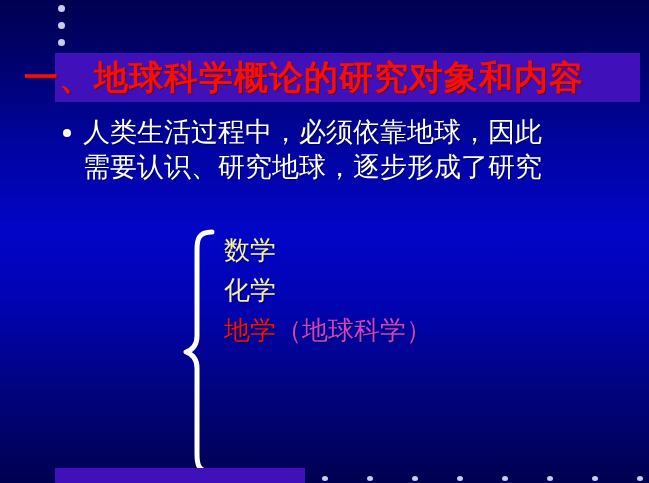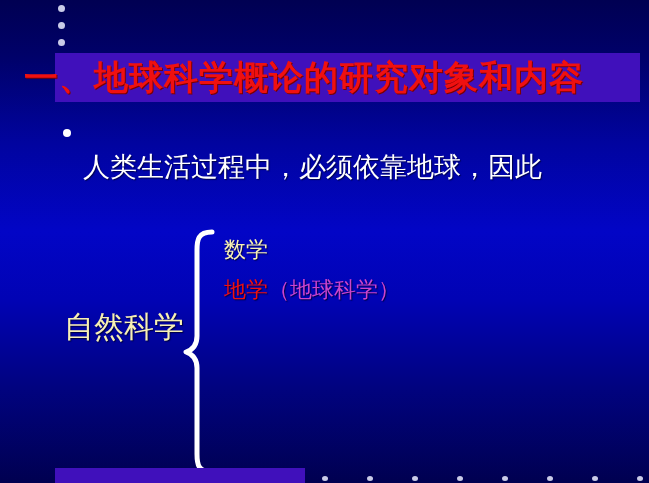--- a/index.html
+++ b/index.html
@@ -79,21 +79,21 @@
     left: 83px;
     top: 114px;
     width: 540px;
     color: #ffffff;
     font-family: "DejaVu Serif", "Liberation Serif", serif;
     font-size: 27px;
     line-height: 35px;
     letter-spacing: 0px;
     text-shadow: 1px 1px 1px rgba(0,0,0,0.55);
   }
-  .body-text .ln { display: block; white-space: nowrap; margin-top: 35px; }
+  .body-text .ln { display: block; white-space: nowrap; }
   .body-text .ln2, .body-text .ln3 { text-indent: 0; }
 
   
   .cat-label {
     position: absolute;
     left: 64px;
     top: 309px;
     color: #f7f0b4;
     font-family: "DejaVu Serif", "Liberation Serif", serif;
     font-size: 30px;
@@ -116,21 +116,21 @@
     position: absolute;
     left: 224px;
     top: 230px;
     width: 330px;
   }
   .subject-item {
     display: block;
     height: 40px;
     line-height: 40px;
     font-family: "DejaVu Serif", "Liberation Serif", serif;
-    font-size: 22px;
+    font-size: 26px;
     color: #f7f0b4;
     white-space: nowrap;
     text-shadow: 1px 1px 1px rgba(0,0,0,0.6);
   }
   .subject-item .hl { color: #f01010; text-align: center; }
   .subject-item .paren { color: #cc44cc; }
 
   
   .bottom-band {
     position: absolute;
@@ -168,31 +168,34 @@
     <div class="top-dot"></div>
     <div class="top-dot"></div>
   </div>
 
   <div class="title-band"></div>
   <div class="title-text">一、地球科学概论的研究对象和内容</div>
 
   <div class="body-bullet"></div>
   <div class="body-text">
     <span class="ln ln1">人类生活过程中，必须依靠地球，因此</span>
+    <span class="ln ln2">需要认识、研究地球，逐步形成了研究</span>
   </div>
 
-  <div class="cat-label">自然科学</div>
 
   <svg class="brace" viewBox="0 0 34 248">
     <path d="M30 4 C16 4 15 12 15 22 L15 108 C15 118 10 122 4 124 C10 126 15 130 15 140 L15 226 C15 236 16 244 30 244" fill="none" stroke="#ffffff" stroke-width="5" stroke-linecap="round" stroke-linejoin="round"></path>
   </svg>
 
   <div class="subject-list">
     <span class="subject-item">
       <span>数学</span><span class="paren"></span>
+    </span>
+    <span class="subject-item">
+      <span>化学</span><span class="paren"></span>
     </span>
     <span class="subject-item">
       <span class="hl">地学</span><span class="paren">（地球科学）</span>
     </span>
   </div>
 
   <div class="bottom-band"></div>
   <div class="bottom-dots">
       <i style="left: 0px;"></i>
       <i style="left: 45px;"></i>

